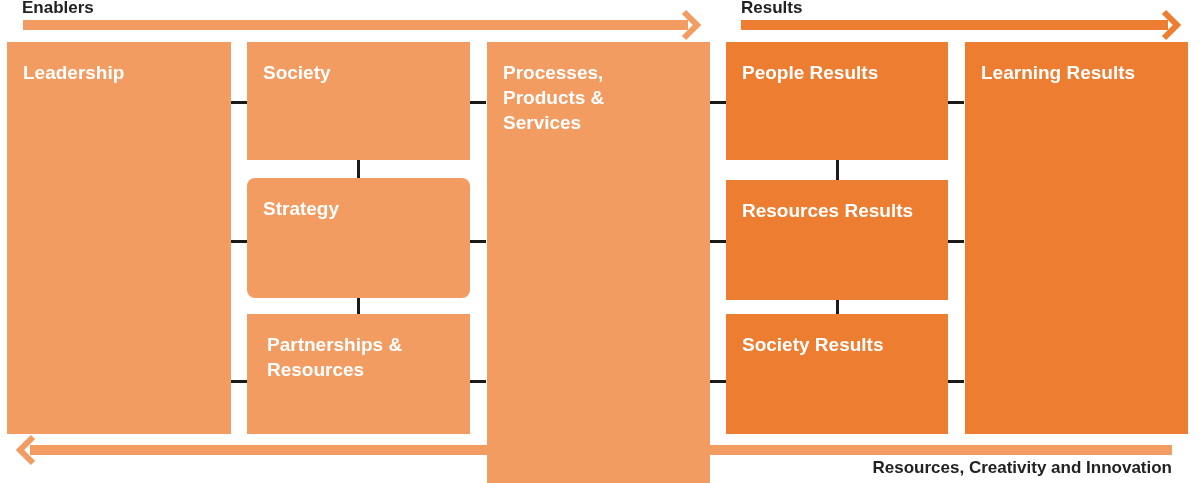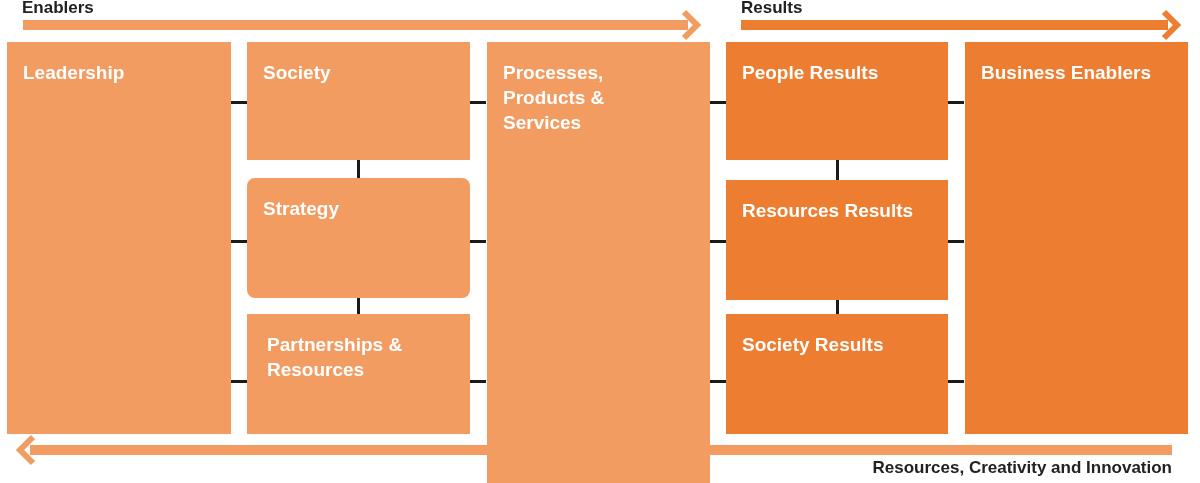--- a/index.html
+++ b/index.html
@@ -45,21 +45,21 @@
   </div>
 
 <div class="box light" style="left:487px;top:42px;width:223px;height:460px;">
     <span style="display:block;width:120px;">Processes, Products &amp; Services</span>
   </div>
 
 <div class="box dark" style="left:726px;top:42px;width:222px;height:118px;"><span>People Results</span></div>
 <div class="box dark" style="left:726px;top:180px;width:222px;height:120px;"><span>Resources Results</span></div>
 <div class="box dark" style="left:726px;top:314px;width:222px;height:120px;"><span>Society Results</span></div>
 
-<div class="box dark" style="left:965px;top:42px;width:223px;height:392px;"><span>Business Enablers</span></div>
+<div class="box dark" style="left:965px;top:42px;width:223px;height:392px;"><span>Learning Results</span></div>
 
 <div class="conn-h" style="left:231px;top:101px;"></div>
 <div class="conn-h" style="left:231px;top:240px;"></div>
 <div class="conn-h" style="left:231px;top:380px;"></div>
 <div class="conn-h" style="left:470px;top:101px;"></div>
 <div class="conn-h" style="left:470px;top:240px;"></div>
 <div class="conn-h" style="left:470px;top:380px;"></div>
 <div class="conn-h" style="left:710px;top:101px;"></div>
 <div class="conn-h" style="left:710px;top:240px;"></div>
 <div class="conn-h" style="left:710px;top:380px;"></div>

